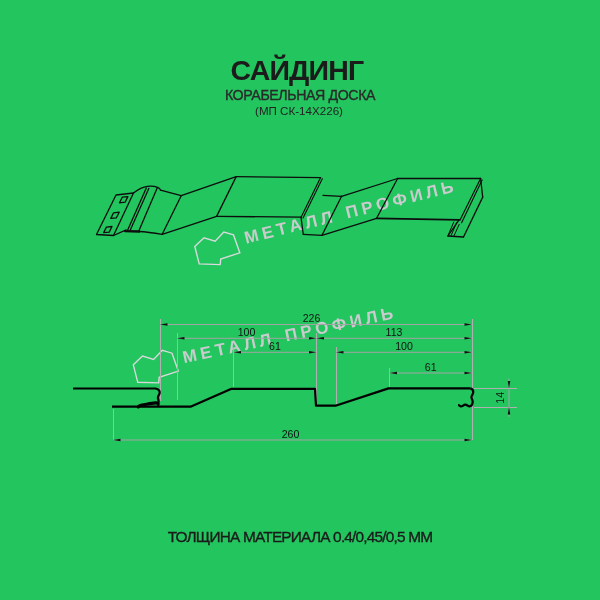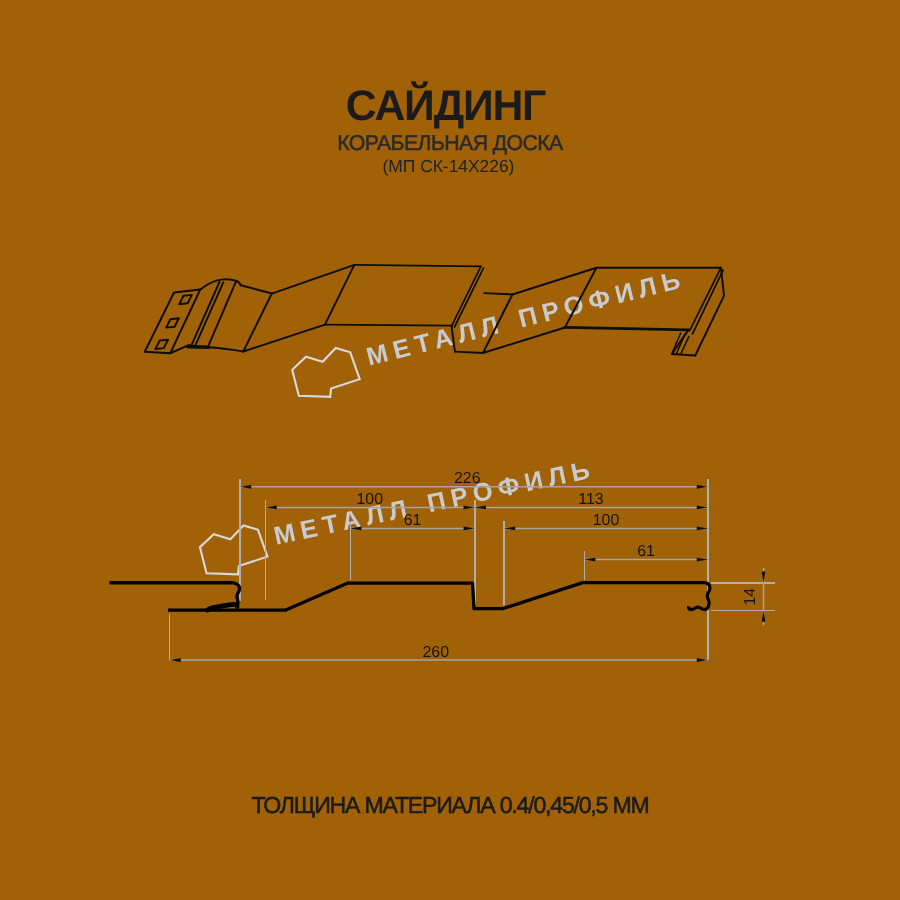--- a/index.html
+++ b/index.html
@@ -1,16 +1,16 @@
 <!DOCTYPE html>
 <html><head>
 <meta charset="utf-8">
 <style>
   html,body{margin:0;padding:0;background:#fff;}
-  #page{position:relative;width:600px;height:600px;background:#a16207;overflow:hidden;
+  #page{position:relative;width:600px;height:600px;background:#22c55e;overflow:hidden;
         font-family:"Liberation Sans",sans-serif;}
   svg text{font-family:"Liberation Sans",sans-serif;}
 </style>
 </head>
 <body>
 <div id="page">
 <svg width="600" height="600" viewBox="0 0 600 600">
 
 <text x="297" y="80" font-size="28.5" font-weight="bold" letter-spacing="-0.8" fill="#1b1b1b" text-anchor="middle">САЙДИНГ</text>
 

